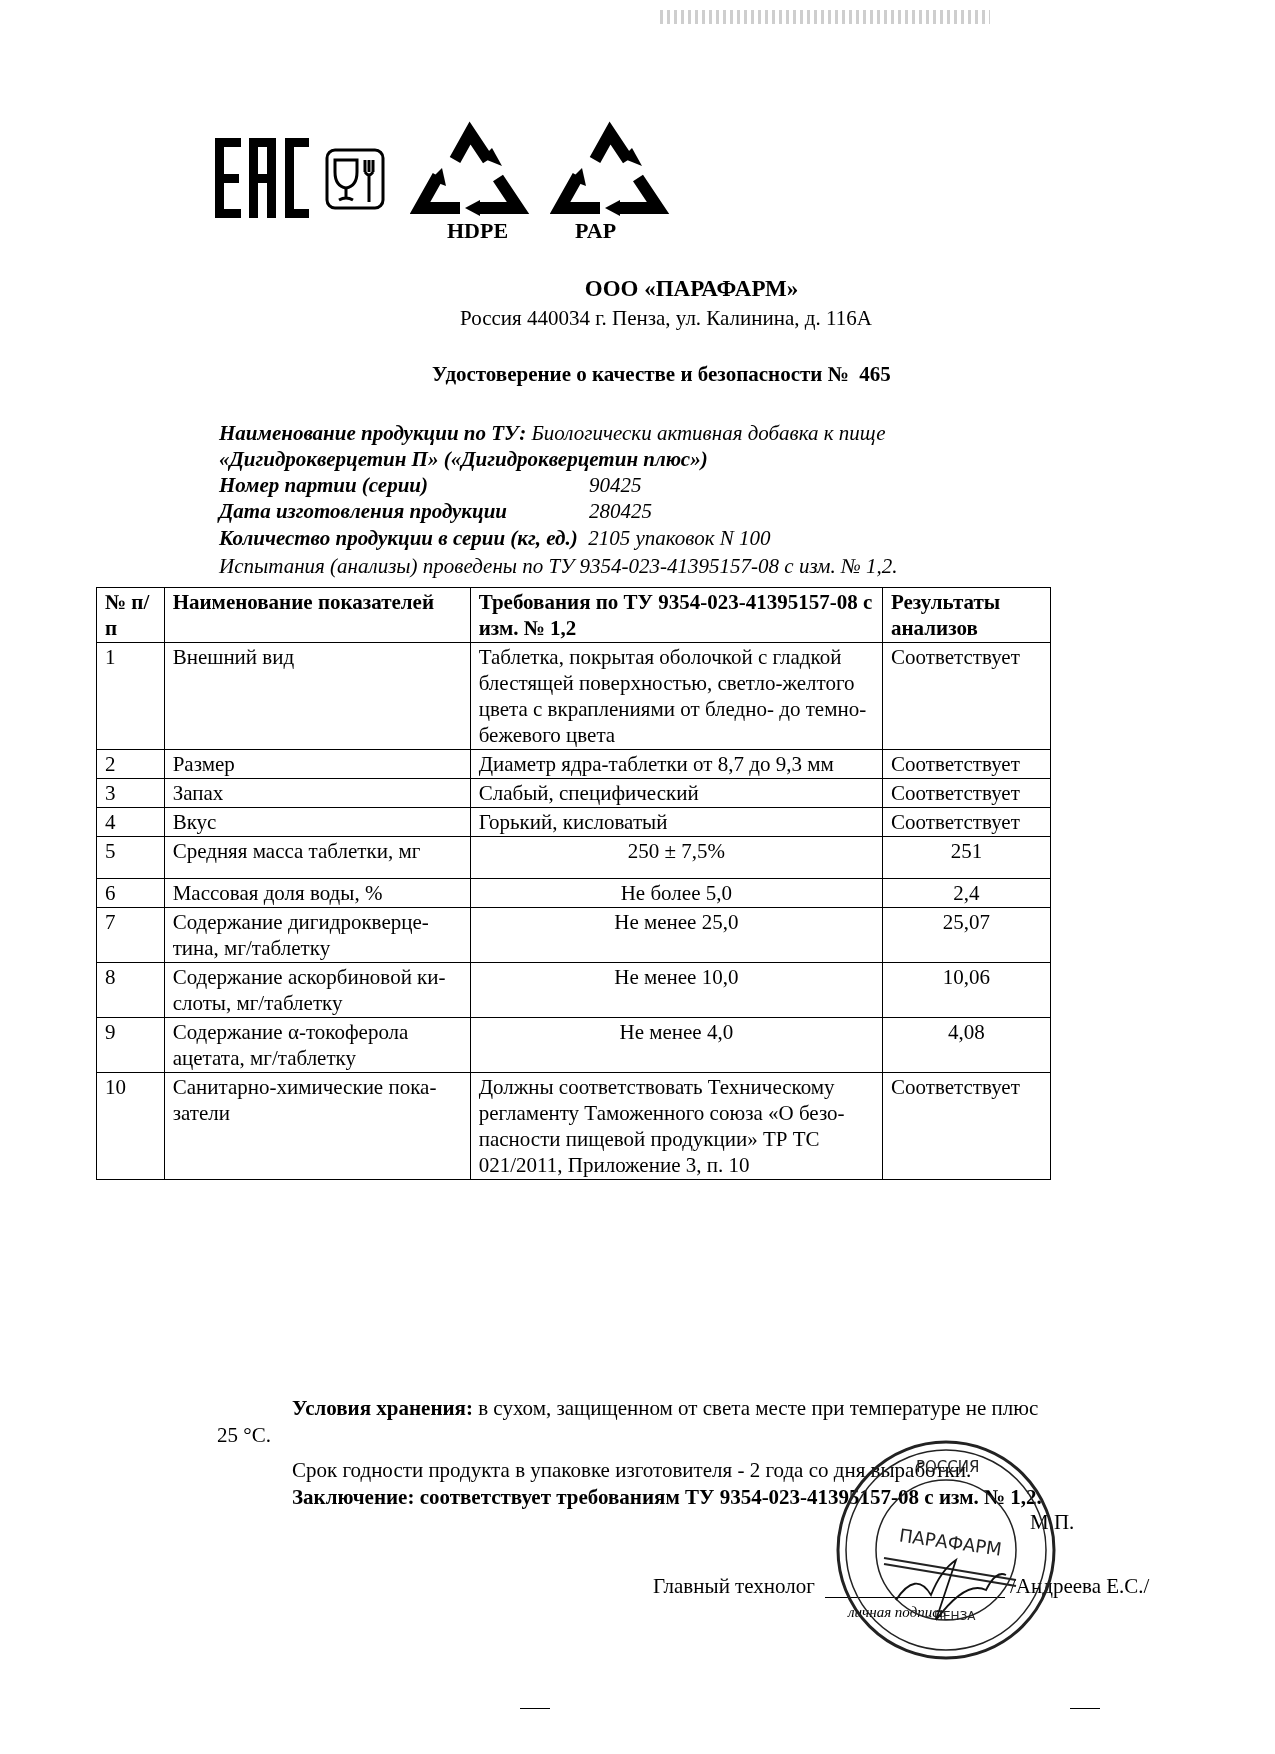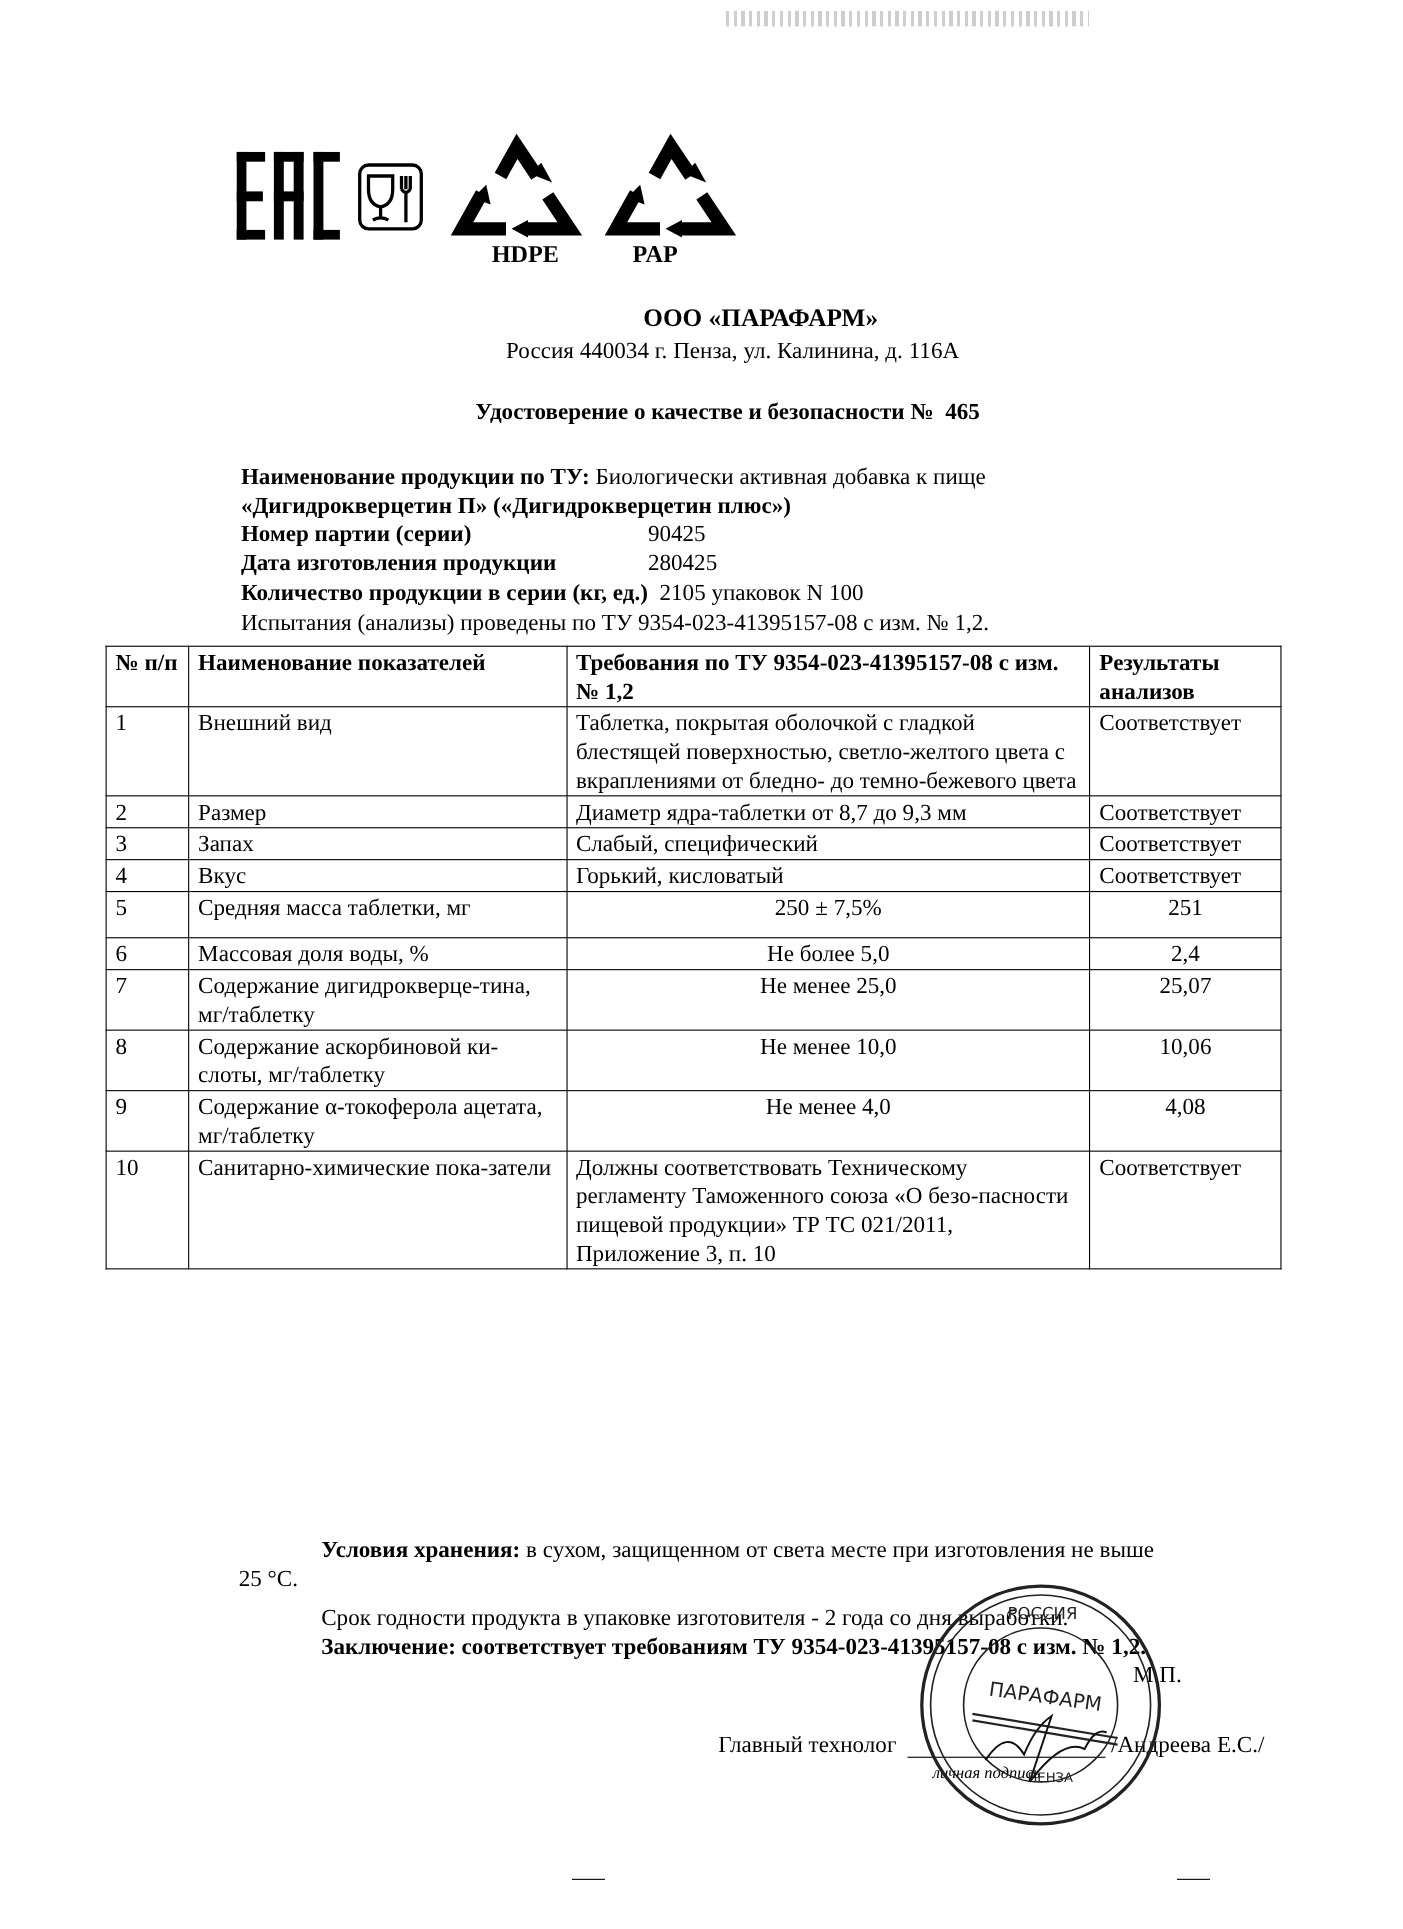--- a/index.html
+++ b/index.html
@@ -17,26 +17,26 @@
   .recycle { position: absolute; top: 0; width: 120px; height: 100px; }
   .recycle.r1 { left: 195px; }
   .recycle.r2 { left: 335px; }
   .rec-label { position: absolute; font-family: "Liberation Serif", serif; font-weight: bold; font-size: 22px; top: 100px; }
   .rec-label.l1 { left: 232px; }
   .rec-label.l2 { left: 360px; }
 
   .company { position: absolute; top: 276px; left: 0; width: 1275px; text-align: center; font-weight: bold; font-size: 23px; padding-left: 108px; box-sizing: border-box; }
   .address { position: absolute; top: 306px; left: 460px; font-size: 21px; }
   .cert-title { position: absolute; top: 362px; left: 432px; font-size: 21px; font-weight: bold; }
-  .info { position: absolute; left: 219px; font-size: 21px; line-height: 26px; }
+  .info { position: absolute; left: 219px; font-size: 21px; line-height: 26px; font-style: italic; }
   .info b { font-weight: bold; }
   .info .val { position: absolute; }
 
   table.results {
-    position: absolute; left: 96px; top: 587px; width: 1069px;
+    position: absolute; left: 96px; top: 587px; width: 955px;
     border-collapse: collapse; font-size: 21px; line-height: 26px;
   }
   table.results td, table.results th {
     border: 1.6px solid #000; vertical-align: top; padding: 1px 8px 1px 8px; text-align: left;
   }
   table.results th { font-weight: bold; }
   .c1 { width: 60px; }
   .c2 { width: 336px; }
   .c3 { width: 475px; }
   .c4 { width: 158px; }
@@ -197,21 +197,21 @@
       <td>10</td>
       <td>Санитарно-химические пока-затели</td>
       <td>Должны соответствовать Техническому регламенту Таможенного союза «О безо-пасности пищевой продукции» ТР ТС 021/2011, Приложение 3, п. 10</td>
       <td>Соответствует</td>
     </tr>
   </tbody>
 </table>
 
 <div class="storage">
   <b>Условия хранения:</b>
-  <span>в сухом, защищенном от света месте при изготовления не выше</span>
+  <span>в сухом, защищенном от света месте при температуре не плюс</span>
 </div>
 <div class="storage-2">25 °С.</div>
 <div class="shelf">Срок годности продукта в упаковке изготовителя - 2 года со дня выработки.</div>
 <div class="conclusion">Заключение: соответствует требованиям ТУ 9354-023-41395157-08 с изм. № 1,2.</div>
 <div class="mp">М.П.</div>
 
 <div class="signer-label">Главный технолог</div>
 <div class="sign-line"></div>
 <div class="signer-name">/Андреева Е.С./</div>
 <div class="sign-caption">личная подпись</div>

